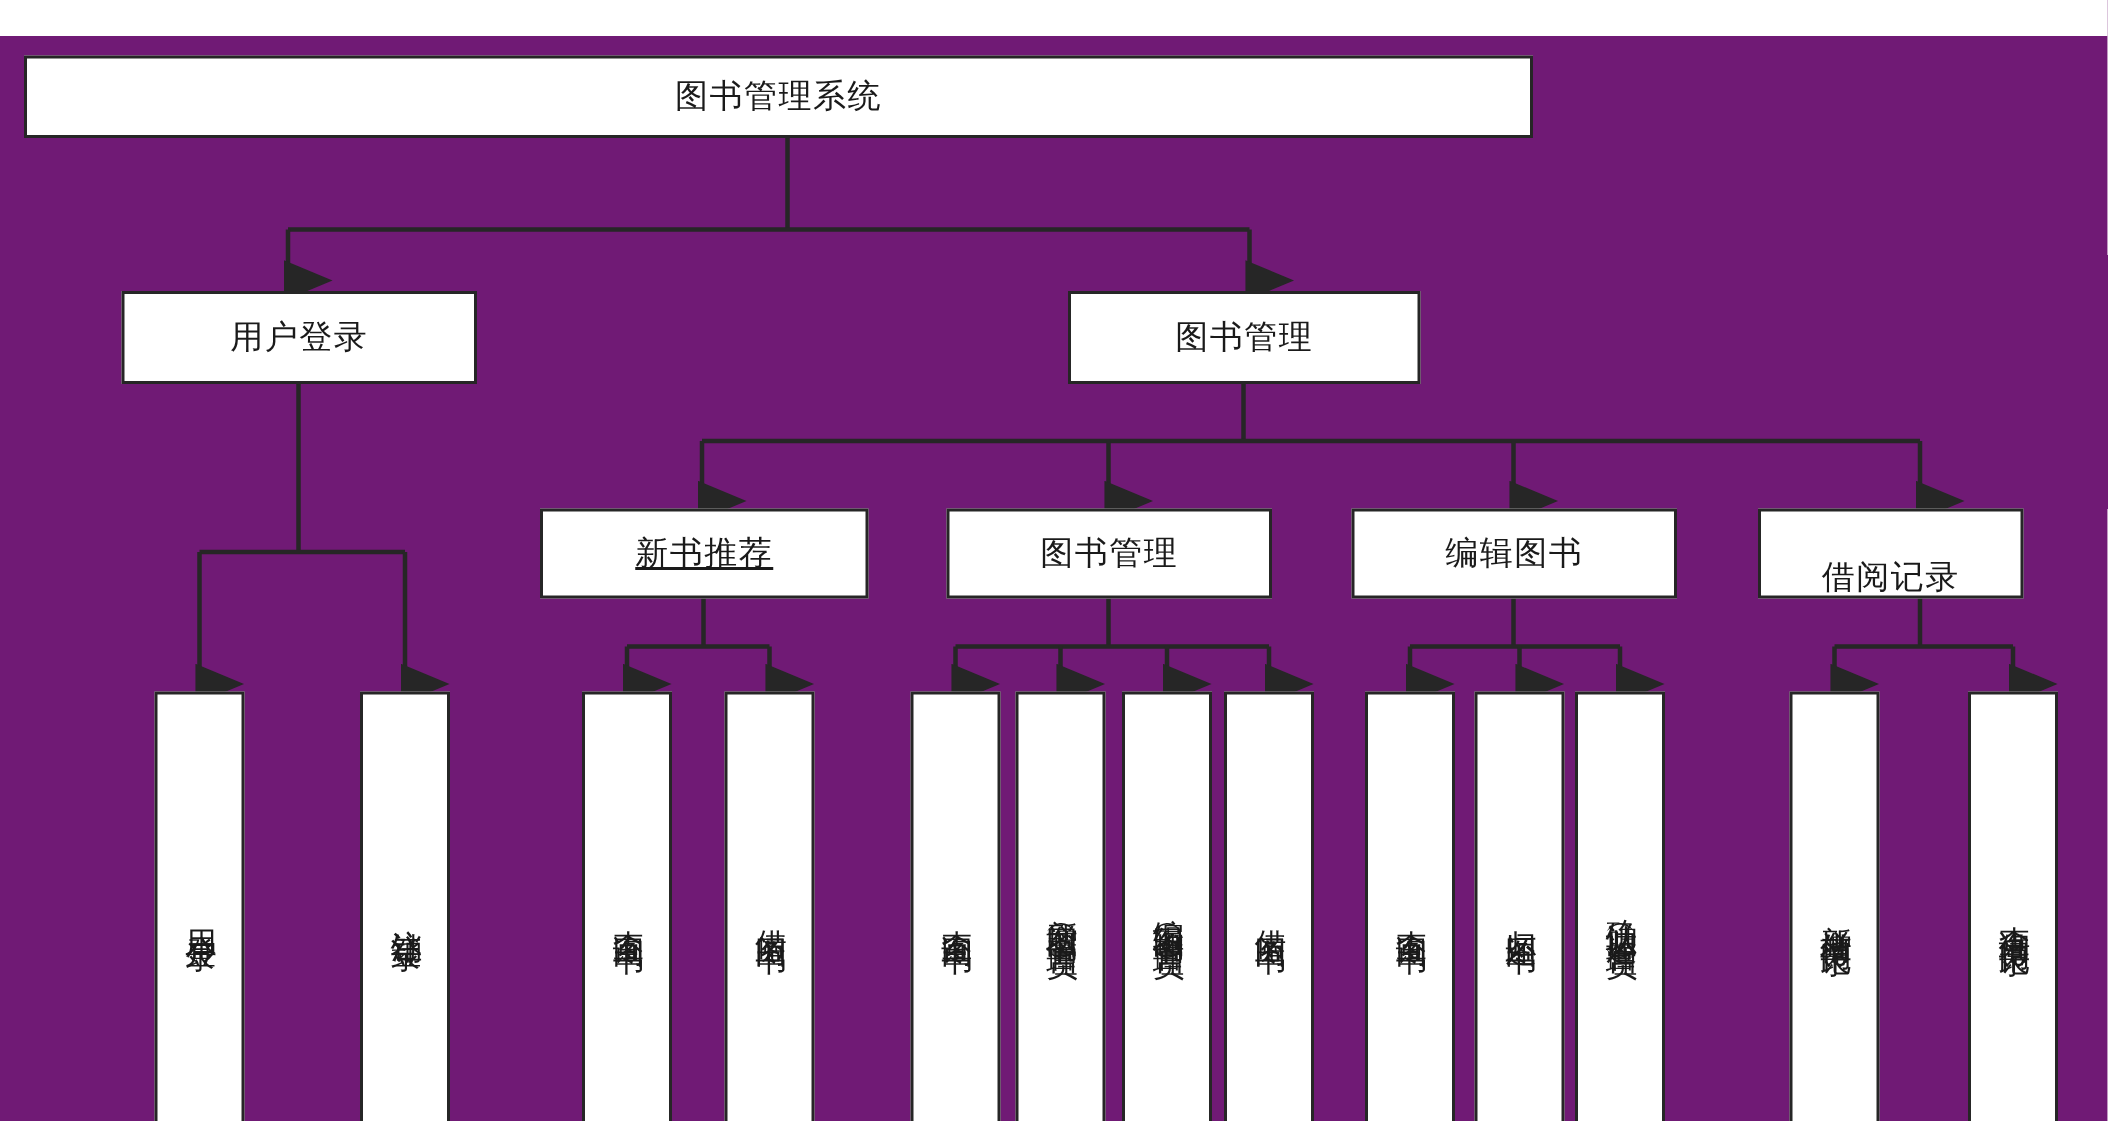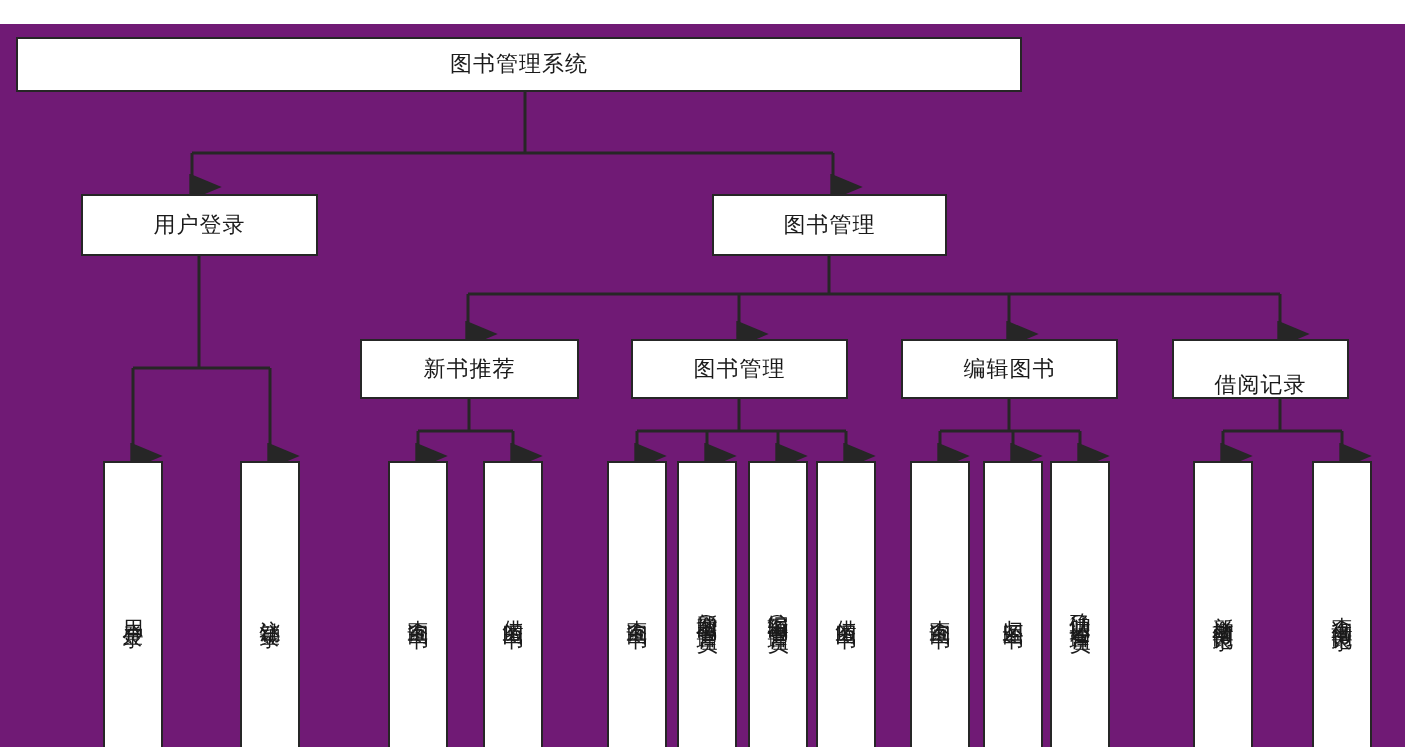--- a/index.html
+++ b/index.html
@@ -125,21 +125,21 @@
   </div>
 
   <div class="node horiz" style="left:81px; top:170px; width:237px; height:62px;">
     <span>用户登录</span>
   </div>
 
   <div class="node horiz" style="left:712px; top:170px; width:235px; height:62px;">
     <span>图书管理</span>
   </div>
 
-  <div class="node horiz" style="left:360px; top:315px; width:219px; height:60px;">
+  <div class="node horiz" style="left:360px; top:315px; width:219px; height:60px;text-decoration:underline;">
     <span>新书推荐</span>
   </div>
 
   <div class="node horiz" style="left:631px; top:315px; width:217px; height:60px;">
     <span>图书管理</span>
   </div>
 
   <div class="node horiz" style="left:901px; top:315px; width:217px; height:60px;">
     <span>编辑图书</span>
   </div>

